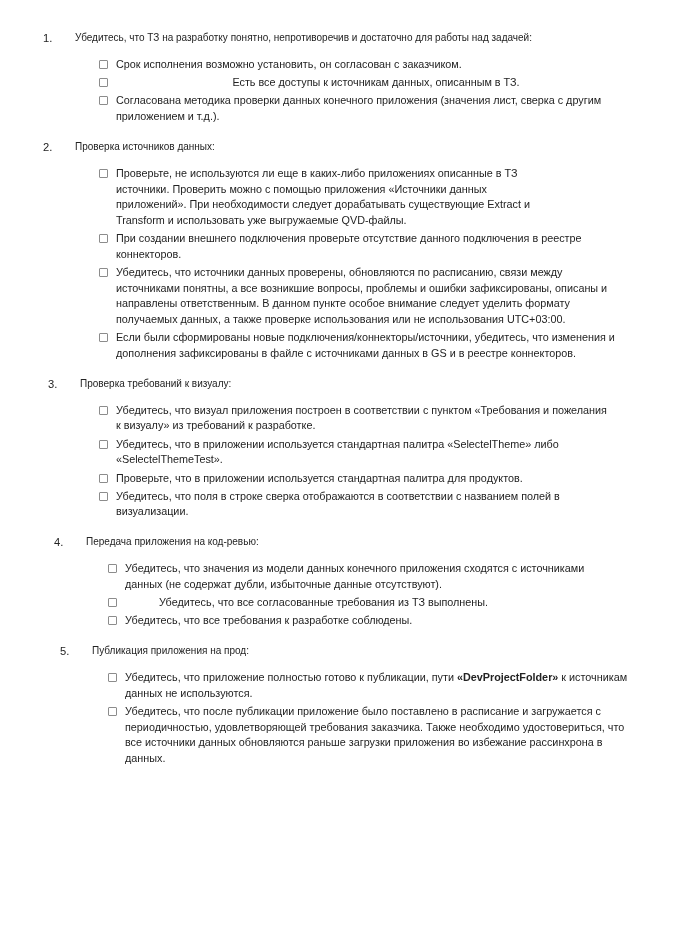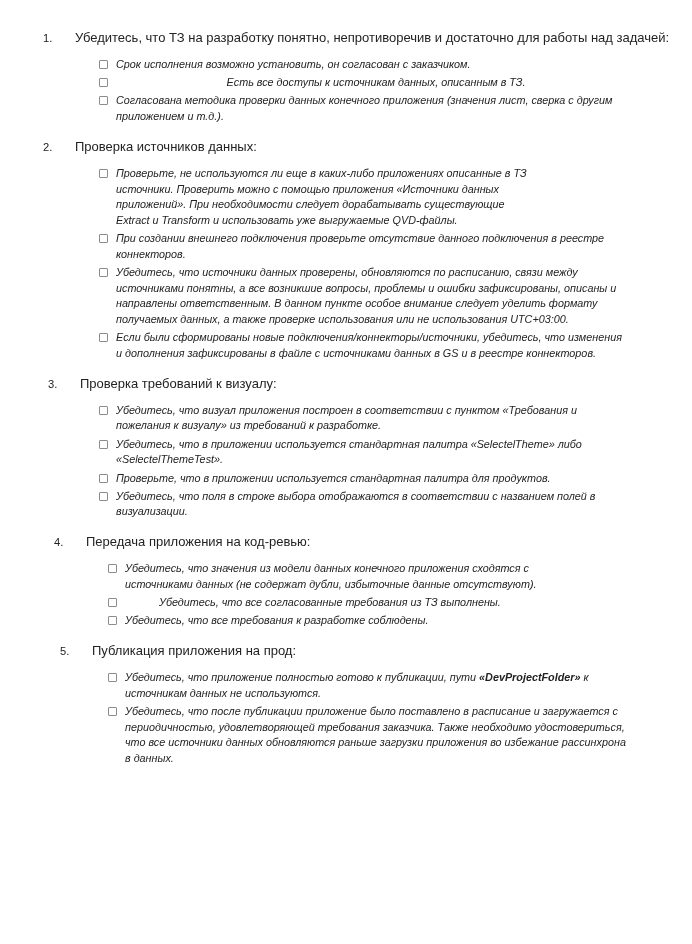--- a/index.html
+++ b/index.html
@@ -43,32 +43,31 @@
     color: #232323;
     white-space: nowrap;
   }
   .section-number {
     width: 32px;
     flex: 0 0 32px;
     text-align: left;
     font-size: 11.2px;
   }
   .section-title {
-    font-size: 13px;
+    font-size: 10px;
   }
 
   
   .checklist {
     margin-top: 11px;
   }
   .check-item {
     display: flex;
     align-items: flex-start;
     margin-bottom: 2.5px;
-    font-style: italic;
   }
   .checkbox {
     flex: 0 0 auto;
     width: 9px;
     height: 9px;
     border: 1px solid #8c8c8c;
     background: #ffffff;
     border-radius: 1px;
     margin-top: 3px;
     margin-right: 8px;
@@ -152,21 +151,21 @@
           <div class="check-item">
             <span class="checkbox"></span>
             <span class="check-text" style="width: 508px;">Убедитесь, что в приложении используется стандартная палитра «SelectelTheme» либо «SelectelThemeTest».</span>
           </div>
           <div class="check-item">
             <span class="checkbox"></span>
             <span class="check-text" style="width: 508px;">Проверьте, что в приложении используется стандартная палитра для продуктов.</span>
           </div>
           <div class="check-item">
             <span class="checkbox"></span>
-            <span class="check-text" style="width: 508px;">Убедитесь, что поля в строке выбора отображаются в соответствии с названием полей в визуализации.</span>
+            <span class="check-text" style="width: 508px;">Убедитесь, что поля в строке сверка отображаются в соответствии с названием полей в визуализации.</span>
           </div>
         </div>
       </div>
       <div class="section">
         <div class="section-heading" style="margin-left: 54px;">
           <span class="section-number">4.</span>
           <span class="section-title">Передача приложения на код-ревью:</span>
         </div>
         <div class="checklist" style="margin-left: 108px;">
           <div class="check-item">

